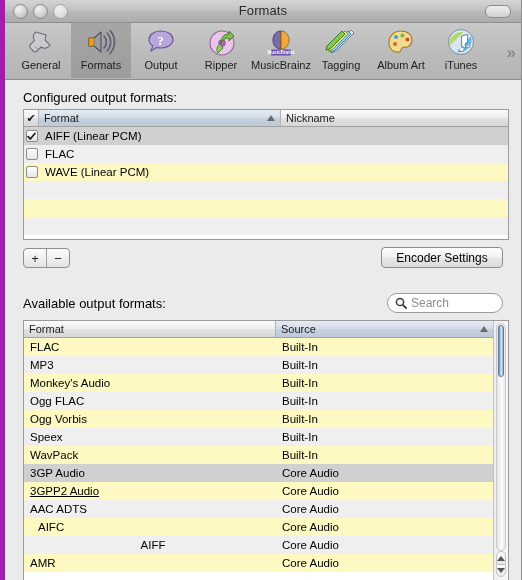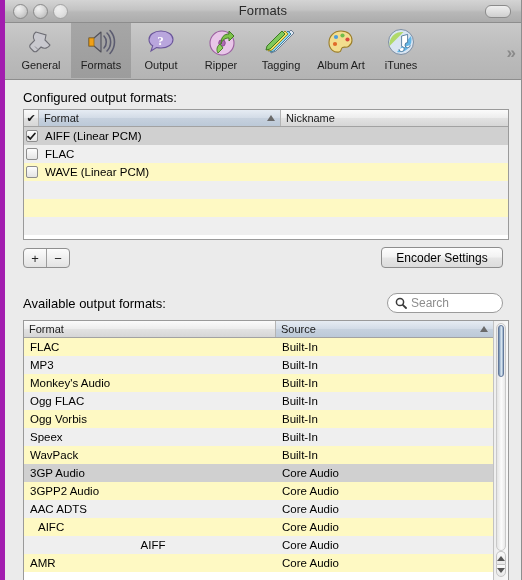--- a/index.html
+++ b/index.html
@@ -207,20 +207,29 @@
     <div class="tbitem">
       <svg class="tbicon" viewBox="0 0 32 32">
         <circle cx="17" cy="17" r="12" fill="#e8c6e8" stroke="#9b5fa0" stroke-width="1.1"></circle>
         <circle cx="17" cy="17" r="3.3" fill="#b06ab5" stroke="#7d3f84" stroke-width=".8"></circle>
         <path d="M24 5l5 5-5 5v-3c-4 0-7 2-8 6 0-7 3-10 8-10z" fill="#7ec24a" stroke="#3f7a20" stroke-width="1"></path>
         <path d="M13 27c-2-3-1-7 2-9l3 4z" fill="#8ed05c" stroke="#3f7a20" stroke-width=".9"></path>
       </svg>
       <div class="tblabel">Ripper</div>
     </div>
 
+    <div class="tbitem">
+      <svg class="tbicon" viewBox="0 0 32 32">
+        <path d="M16 5c-5 0-8 4-8 9s3 9 8 9V5z" fill="#7a6da8" stroke="#403866" stroke-width=".9"></path>
+        <path d="M16 5c5 0 8 4 8 9s-3 9-8 9V5z" fill="#f0a83c" stroke="#9a6512" stroke-width=".9"></path>
+        <rect x="6" y="23.5" width="20" height="6" rx="1" fill="#6d4fb0"></rect>
+        <text x="16" y="28.2" font-size="4.6" fill="#fff" text-anchor="middle" font-family="Liberation Sans, sans-serif" font-weight="bold">MusicBrainz</text>
+      </svg>
+      <div class="tblabel">MusicBrainz</div>
+    </div>
 
     <div class="tbitem">
       <svg class="tbicon" viewBox="0 0 32 32">
         <path d="M26 4l3 3-18 18-5 2 2-5z" fill="#dfe9f4" stroke="#6d7d92" stroke-width="1"></path>
         <path d="M23 5l3 3-17 17-4 1 1-4z" fill="#8fd4ef" stroke="#3f7f9c" stroke-width="1"></path>
         <path d="M20 5l3 3-16 16-4 1 1-4z" fill="#f2e06a" stroke="#9a8a18" stroke-width="1"></path>
         <path d="M17 5l3 3-15 15-4 1 1-4z" fill="#7fc95c" stroke="#3b7a22" stroke-width="1"></path>
       </svg>
       <div class="tblabel">Tagging</div>
     </div>
@@ -358,21 +367,21 @@
           </div>
           <div class="trow odd">
             <div class="cell" style="width: 252px;">WavPack</div>
             <div class="cell" style="flex: 1 1 0%;">Built-In</div>
           </div>
           <div class="trow sel">
             <div class="cell" style="width: 252px;">3GP Audio</div>
             <div class="cell" style="flex: 1 1 0%;">Core Audio</div>
           </div>
           <div class="trow odd">
-            <div class="cell" style="width: 252px;">3GPP2 Audio</div>
+            <div class="cell" style="width: 252px; text-decoration: underline;">3GPP2 Audio</div>
             <div class="cell" style="flex: 1 1 0%;">Core Audio</div>
           </div>
           <div class="trow even">
             <div class="cell" style="width: 252px;">AAC ADTS</div>
             <div class="cell" style="flex: 1 1 0%;">Core Audio</div>
           </div>
           <div class="trow odd">
             <div class="cell" style="width: 252px; padding-left: 14px;">AIFC</div>
             <div class="cell" style="flex: 1 1 0%;">Core Audio</div>
           </div>

